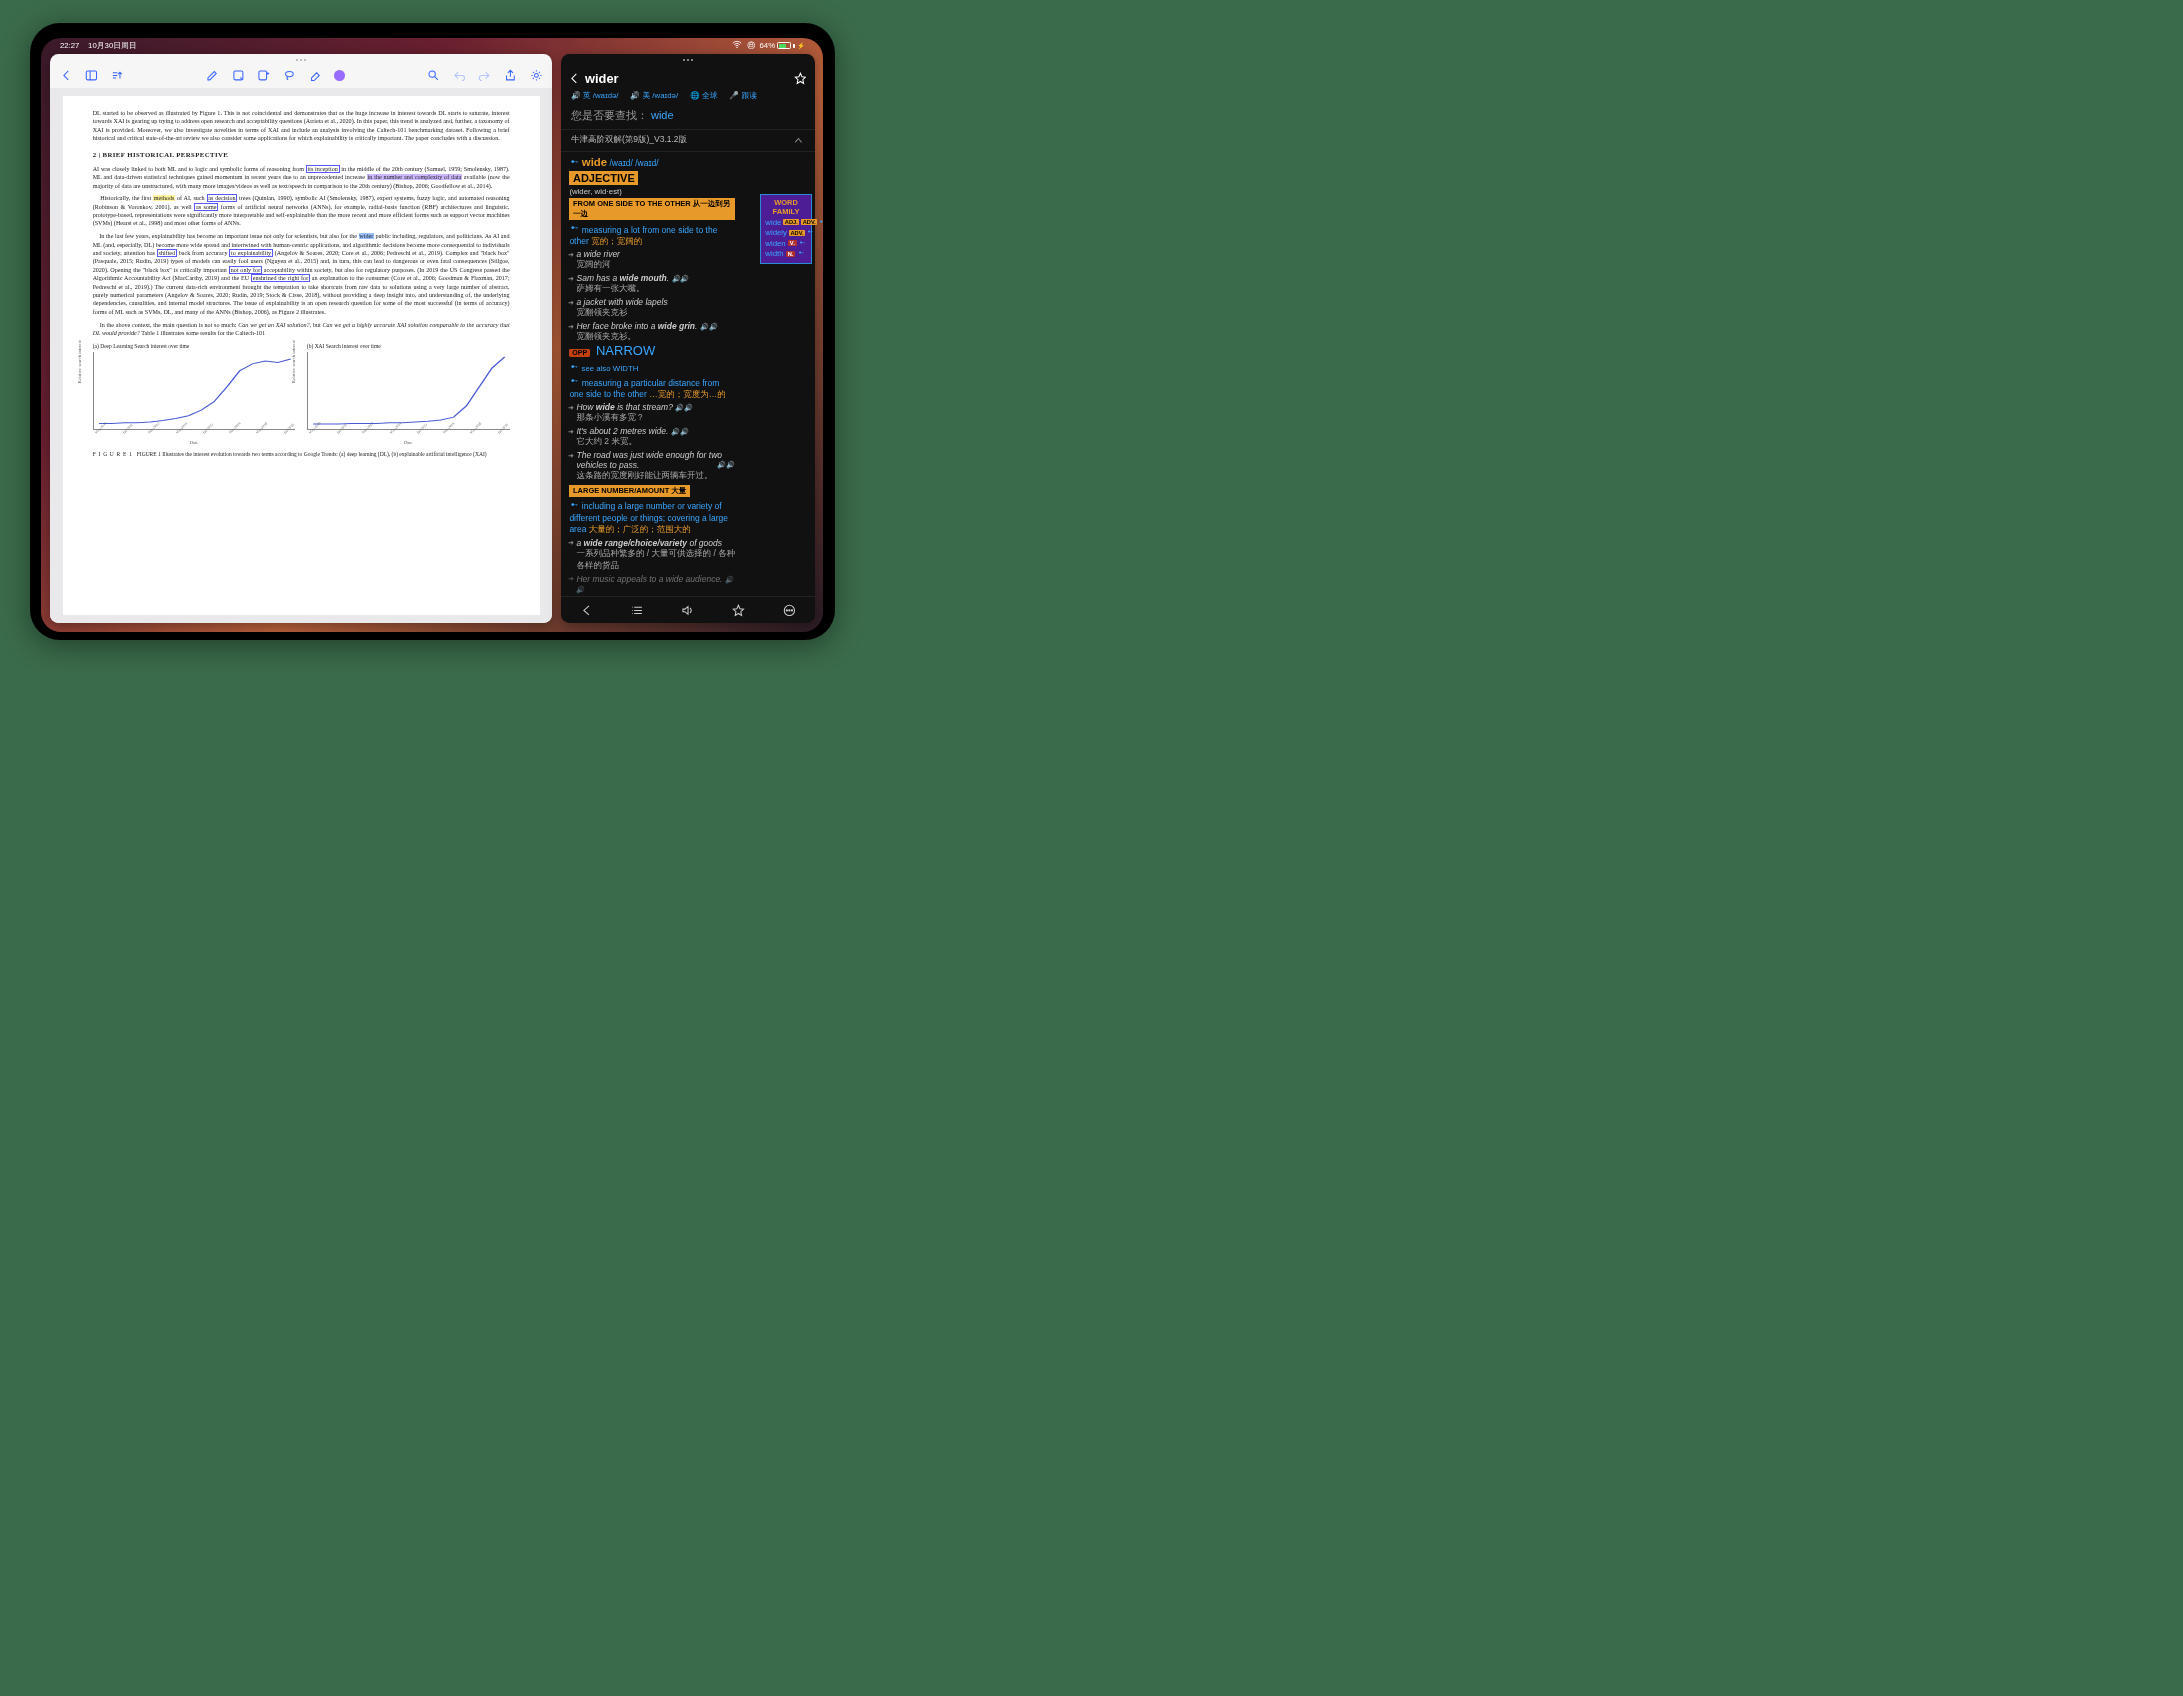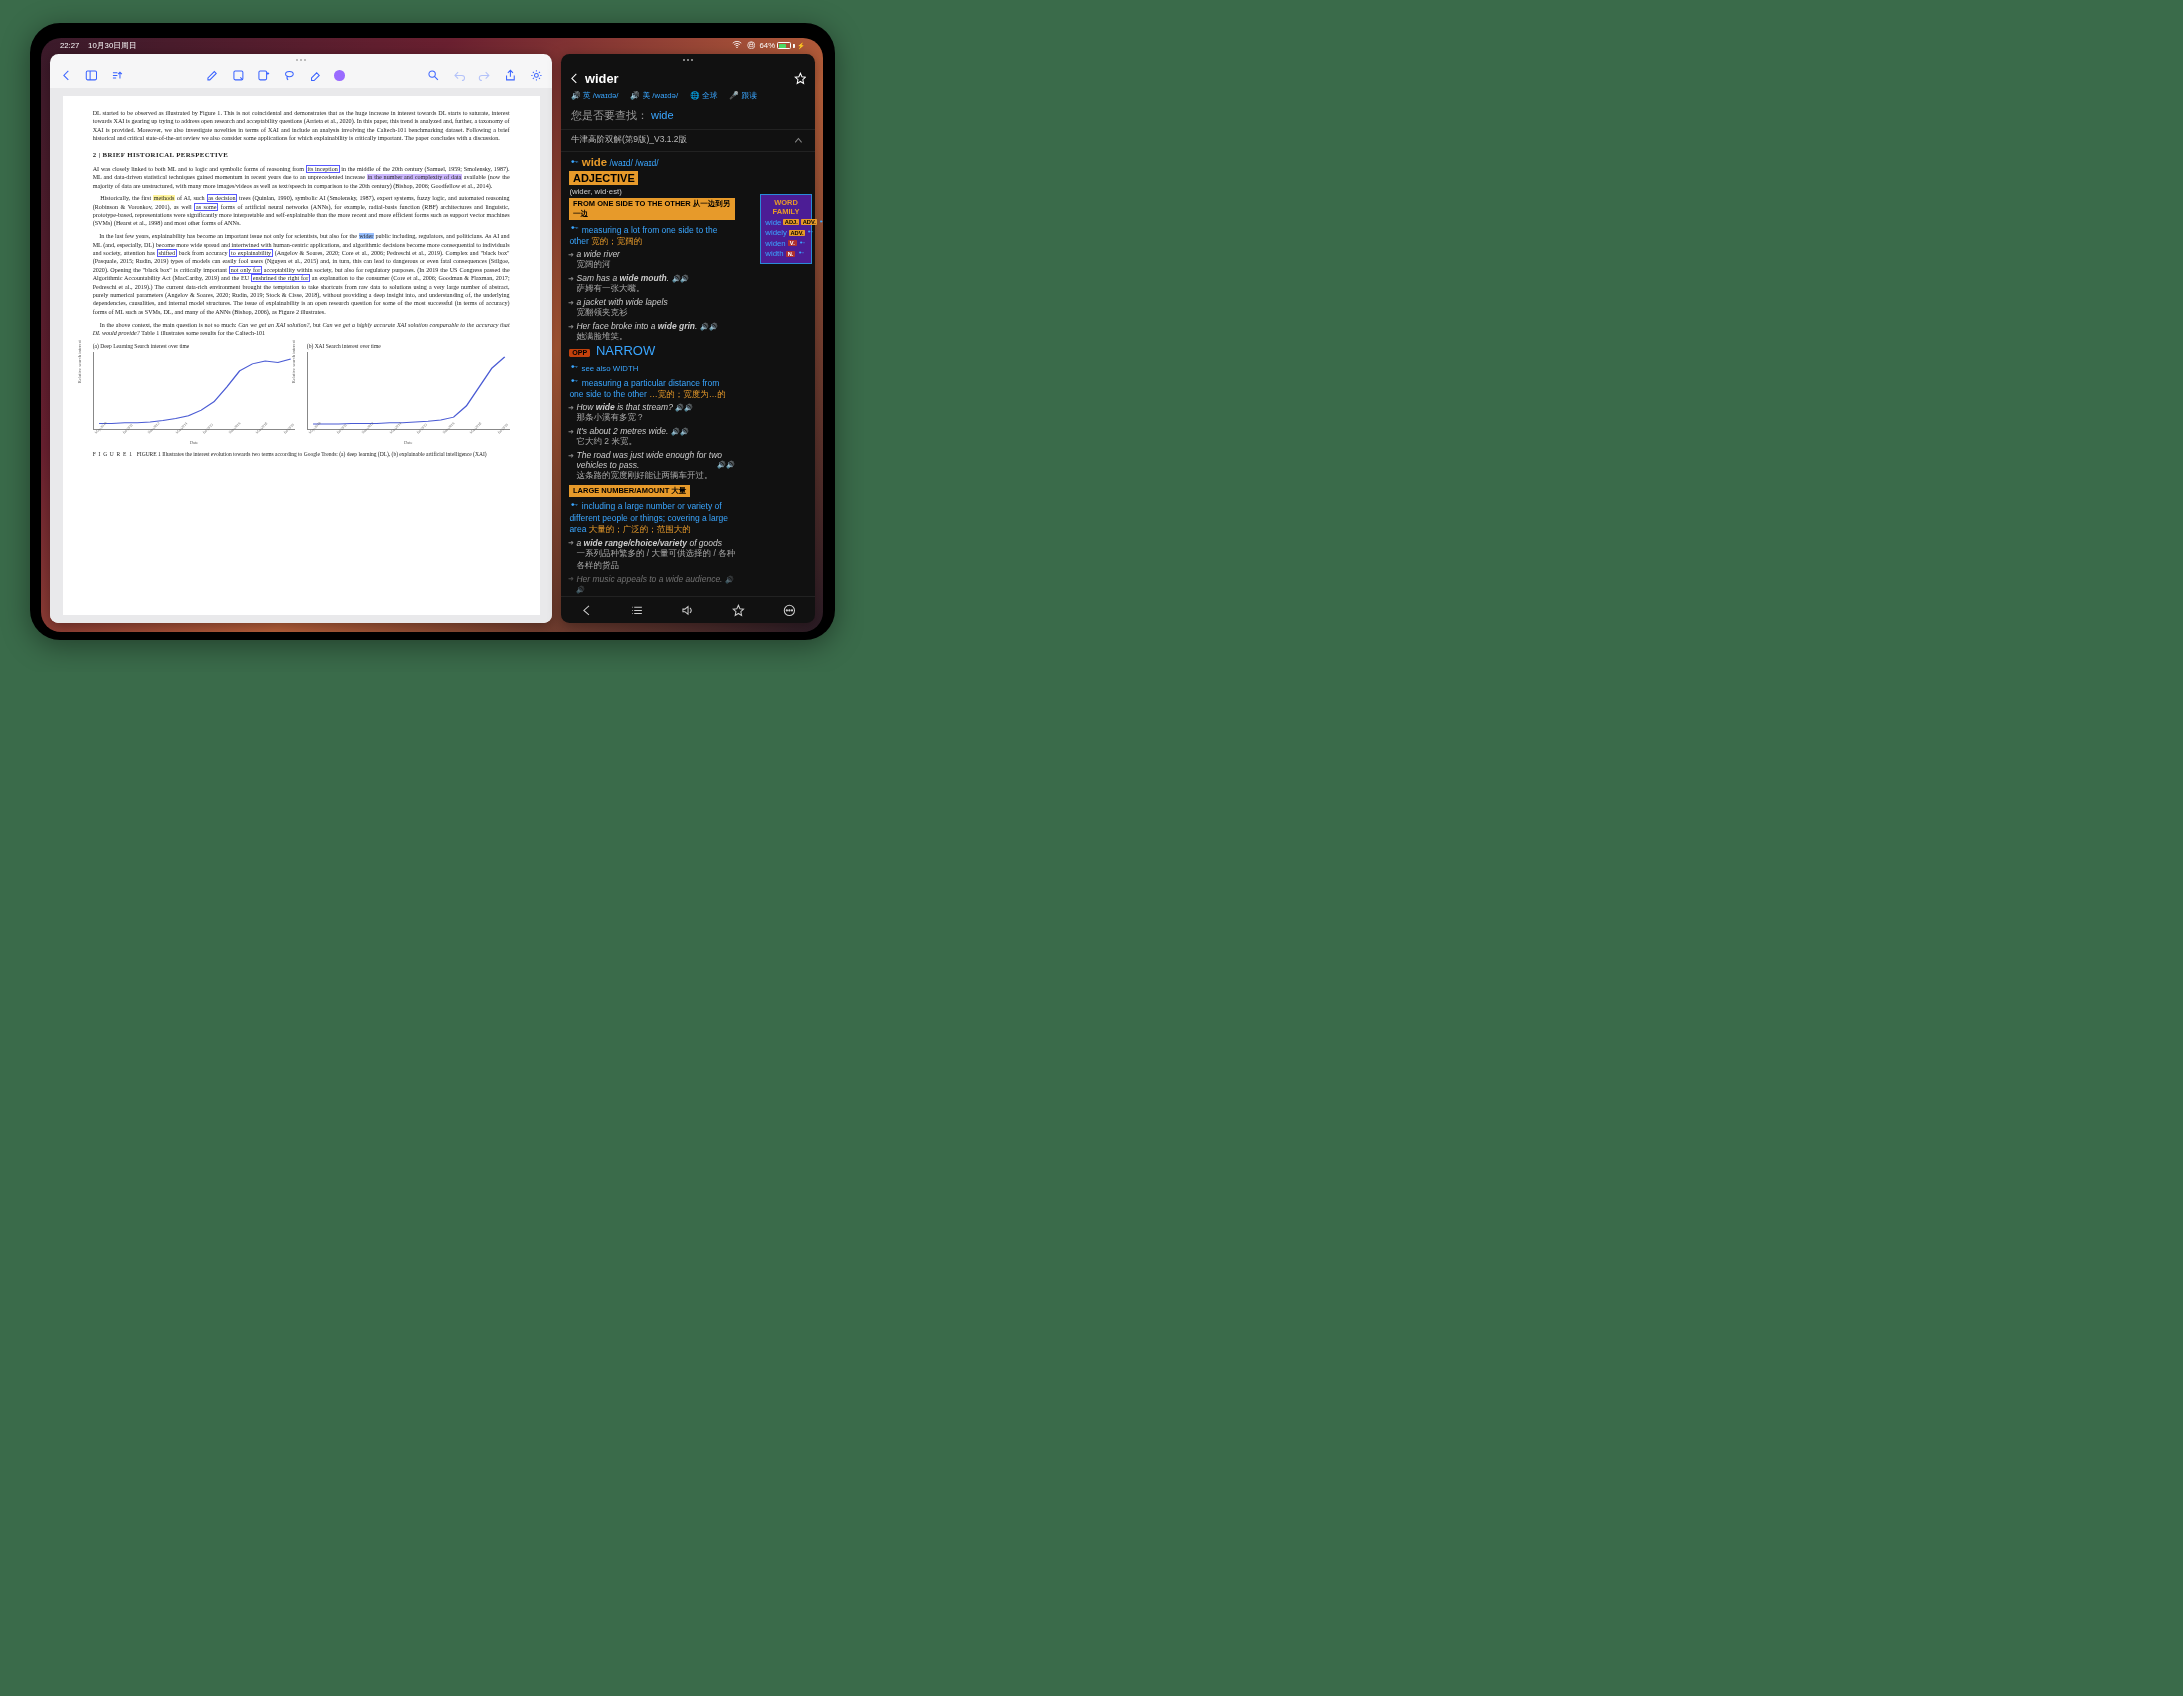--- a/index.html
+++ b/index.html
@@ -387,21 +387,21 @@
                   <svg viewBox="0 0 20 20">
                     <circle cx="6" cy="10" r="3"></circle>
                     <path d="M9 10 H17 M14 10 V13 M17 10 V12" stroke="#3aa6ff" fill="none"></path>
                   </svg>
                 </span>
             <span>measuring a lot from one side to the other</span> <span class="def-cn">宽的；宽阔的</span>
           </div>
           <div class="ex"><span class="ex-en"><i>a wide river</i></span><br><span class="ex-cn">宽阔的河</span></div>
           <div class="ex"><span class="ex-en"><span>Sam has a </span><b>wide mouth</b><span>.</span></span><span class="snd">🔊🔊</span><br><span class="ex-cn">萨姆有一张大嘴。</span></div>
           <div class="ex"><span class="ex-en"><i>a jacket with wide lapels</i></span><br><span class="ex-cn">宽翻领夹克衫</span></div>
-          <div class="ex"><span class="ex-en"><span>Her face broke into a </span><b>wide grin</b><span>.</span></span><span class="snd">🔊🔊</span><br><span class="ex-cn">她满脸堆笑。</span></div>
+          <div class="ex"><span class="ex-en"><span>Her face broke into a </span><b>wide grin</b><span>.</span></span><span class="snd">🔊🔊</span><br><span class="ex-cn">宽翻领夹克衫。</span></div>
           <div><span class="opp">OPP</span><span class="opp-w">NARROW</span></div>
           <div class="seealso"><span class="key">
                   <svg viewBox="0 0 20 20">
                     <circle cx="6" cy="10" r="3"></circle>
                     <path d="M9 10 H17 M14 10 V13" stroke="#3aa6ff" fill="none"></path>
                   </svg>
                 </span> <span>see also</span> <span class="sa">WIDTH</span></div>
 
           <div class="def">
             <span class="key">

